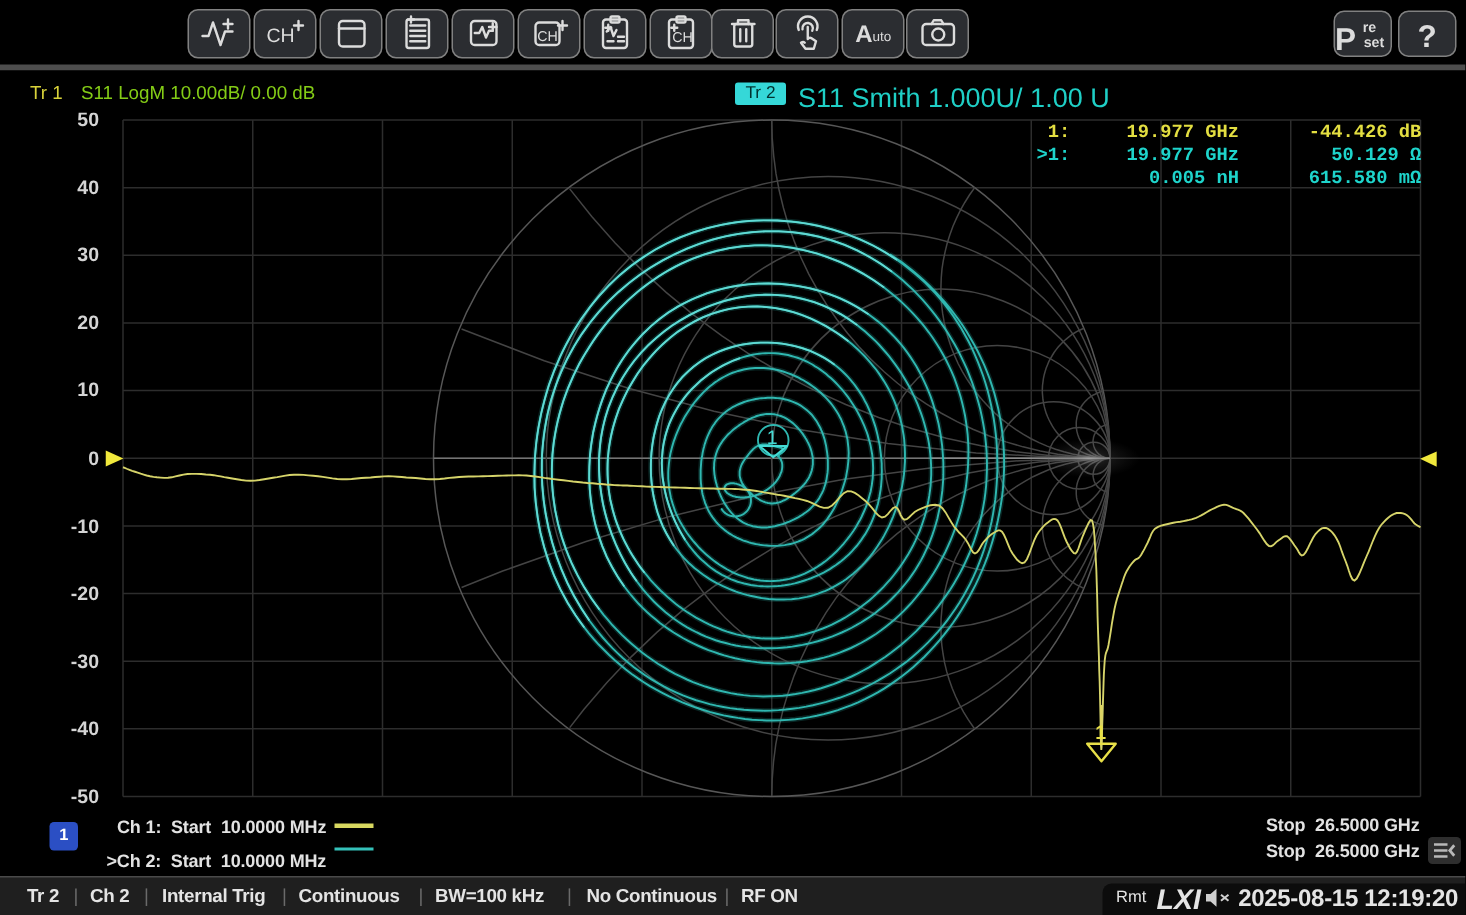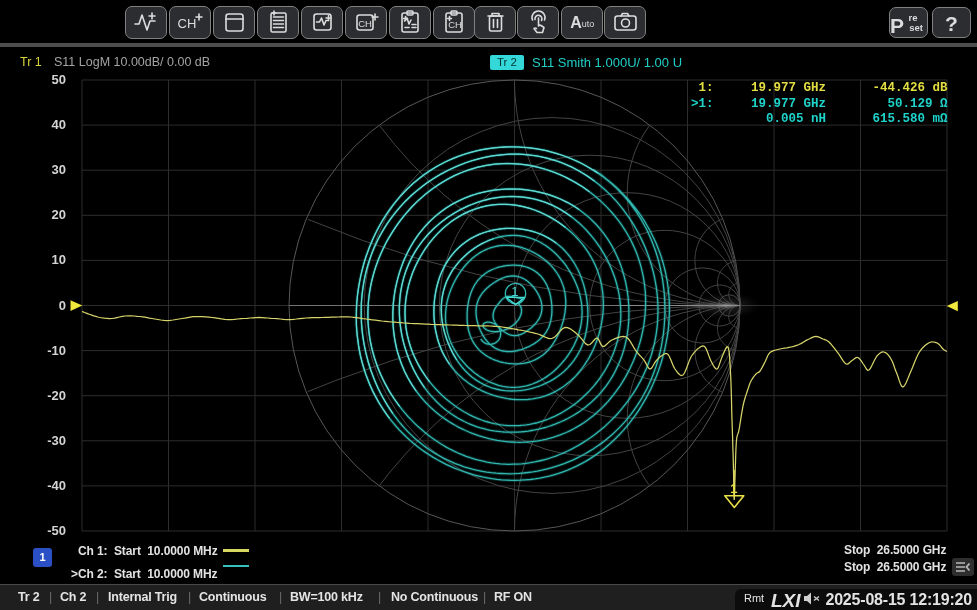--- a/index.html
+++ b/index.html
@@ -8,24 +8,24 @@
   display:flex; align-items:center; justify-content:center; }
 .btn svg .s { stroke:#dcdcdc; fill:none; stroke-width:1.6; stroke-linecap:round; stroke-linejoin:round; }
 .btn svg .t { fill:#dcdcdc; font-family:"Liberation Sans", sans-serif; text-anchor:middle; }
 #toolbar { position:absolute; left:0; top:0; width:977px; height:47px; background:#000; }
 #tbband { position:absolute; left:0; top:42.5px; width:977px; height:4.5px; background:#4d4d4d; }
 #logo { position:absolute; left:3px; top:3px; width:115px; height:39px; background:#000;
   border:2px solid #7a7a7a; border-radius:6px; display:flex; align-items:center; justify-content:center; }
 #logo span { font-family:"Liberation Serif", serif; font-weight:bold; font-size:31px; color:#f2e23c; letter-spacing:1px; transform:scaleY(1.12); }
 #trrow { position:absolute; left:0; top:47px; width:977px; height:28px; background:#000; }
 .tr1 { position:absolute; left:20px; top:8px; color:#d8d23a; font-size:12.5px;text-align:right; }
-.tr1b { position:absolute; left:54px; top:8px; color:#a3a3a3; font-size:12.5px; }
+.tr1b { position:absolute; left:54px; top:8px; color:#84cc16; font-size:12.5px; }
 .tr2badge { position:absolute; left:490px; top:8px; width:34px; height:15px; background:#35d8d8;
   color:#00312f; font-size:11.5px; text-align:center; line-height:15px; border-radius:2px; }
-.tr2t { position:absolute; left:532px; top:8px; color:#1fcfc6; font-size:13px; }
+.tr2t { position:absolute; left:532px; top:8px; color:#1fcfc6; font-size:18px; }
 #chinfo { position:absolute; left:0; top:538px; width:977px; height:45px; color:#e2e2e2; font-size:12px; font-weight:bold; letter-spacing:-0.1px; }
 #badge1 { position:absolute; left:33px; top:10px; width:19px; height:19px; background:#2b4fc4;
   border-radius:3px; color:#fff; text-align:center; line-height:19px; font-size:11px; }
 #statusbar { position:absolute; left:0; top:584px; width:977px; height:26px; background:#1f1f1f;
   border-top:1px solid #4a4a4a; color:#e4e4e4; font-size:12.5px; }
 #statusbar .sep { color:#6a6a6a; }
 #statusbar .b { font-weight:bold; font-size:12.5px; letter-spacing:-0.2px; }
 .abs { position:absolute; white-space:nowrap; }
 #chinfo span, #statusbar span { white-space:nowrap; }
 </style></head>

